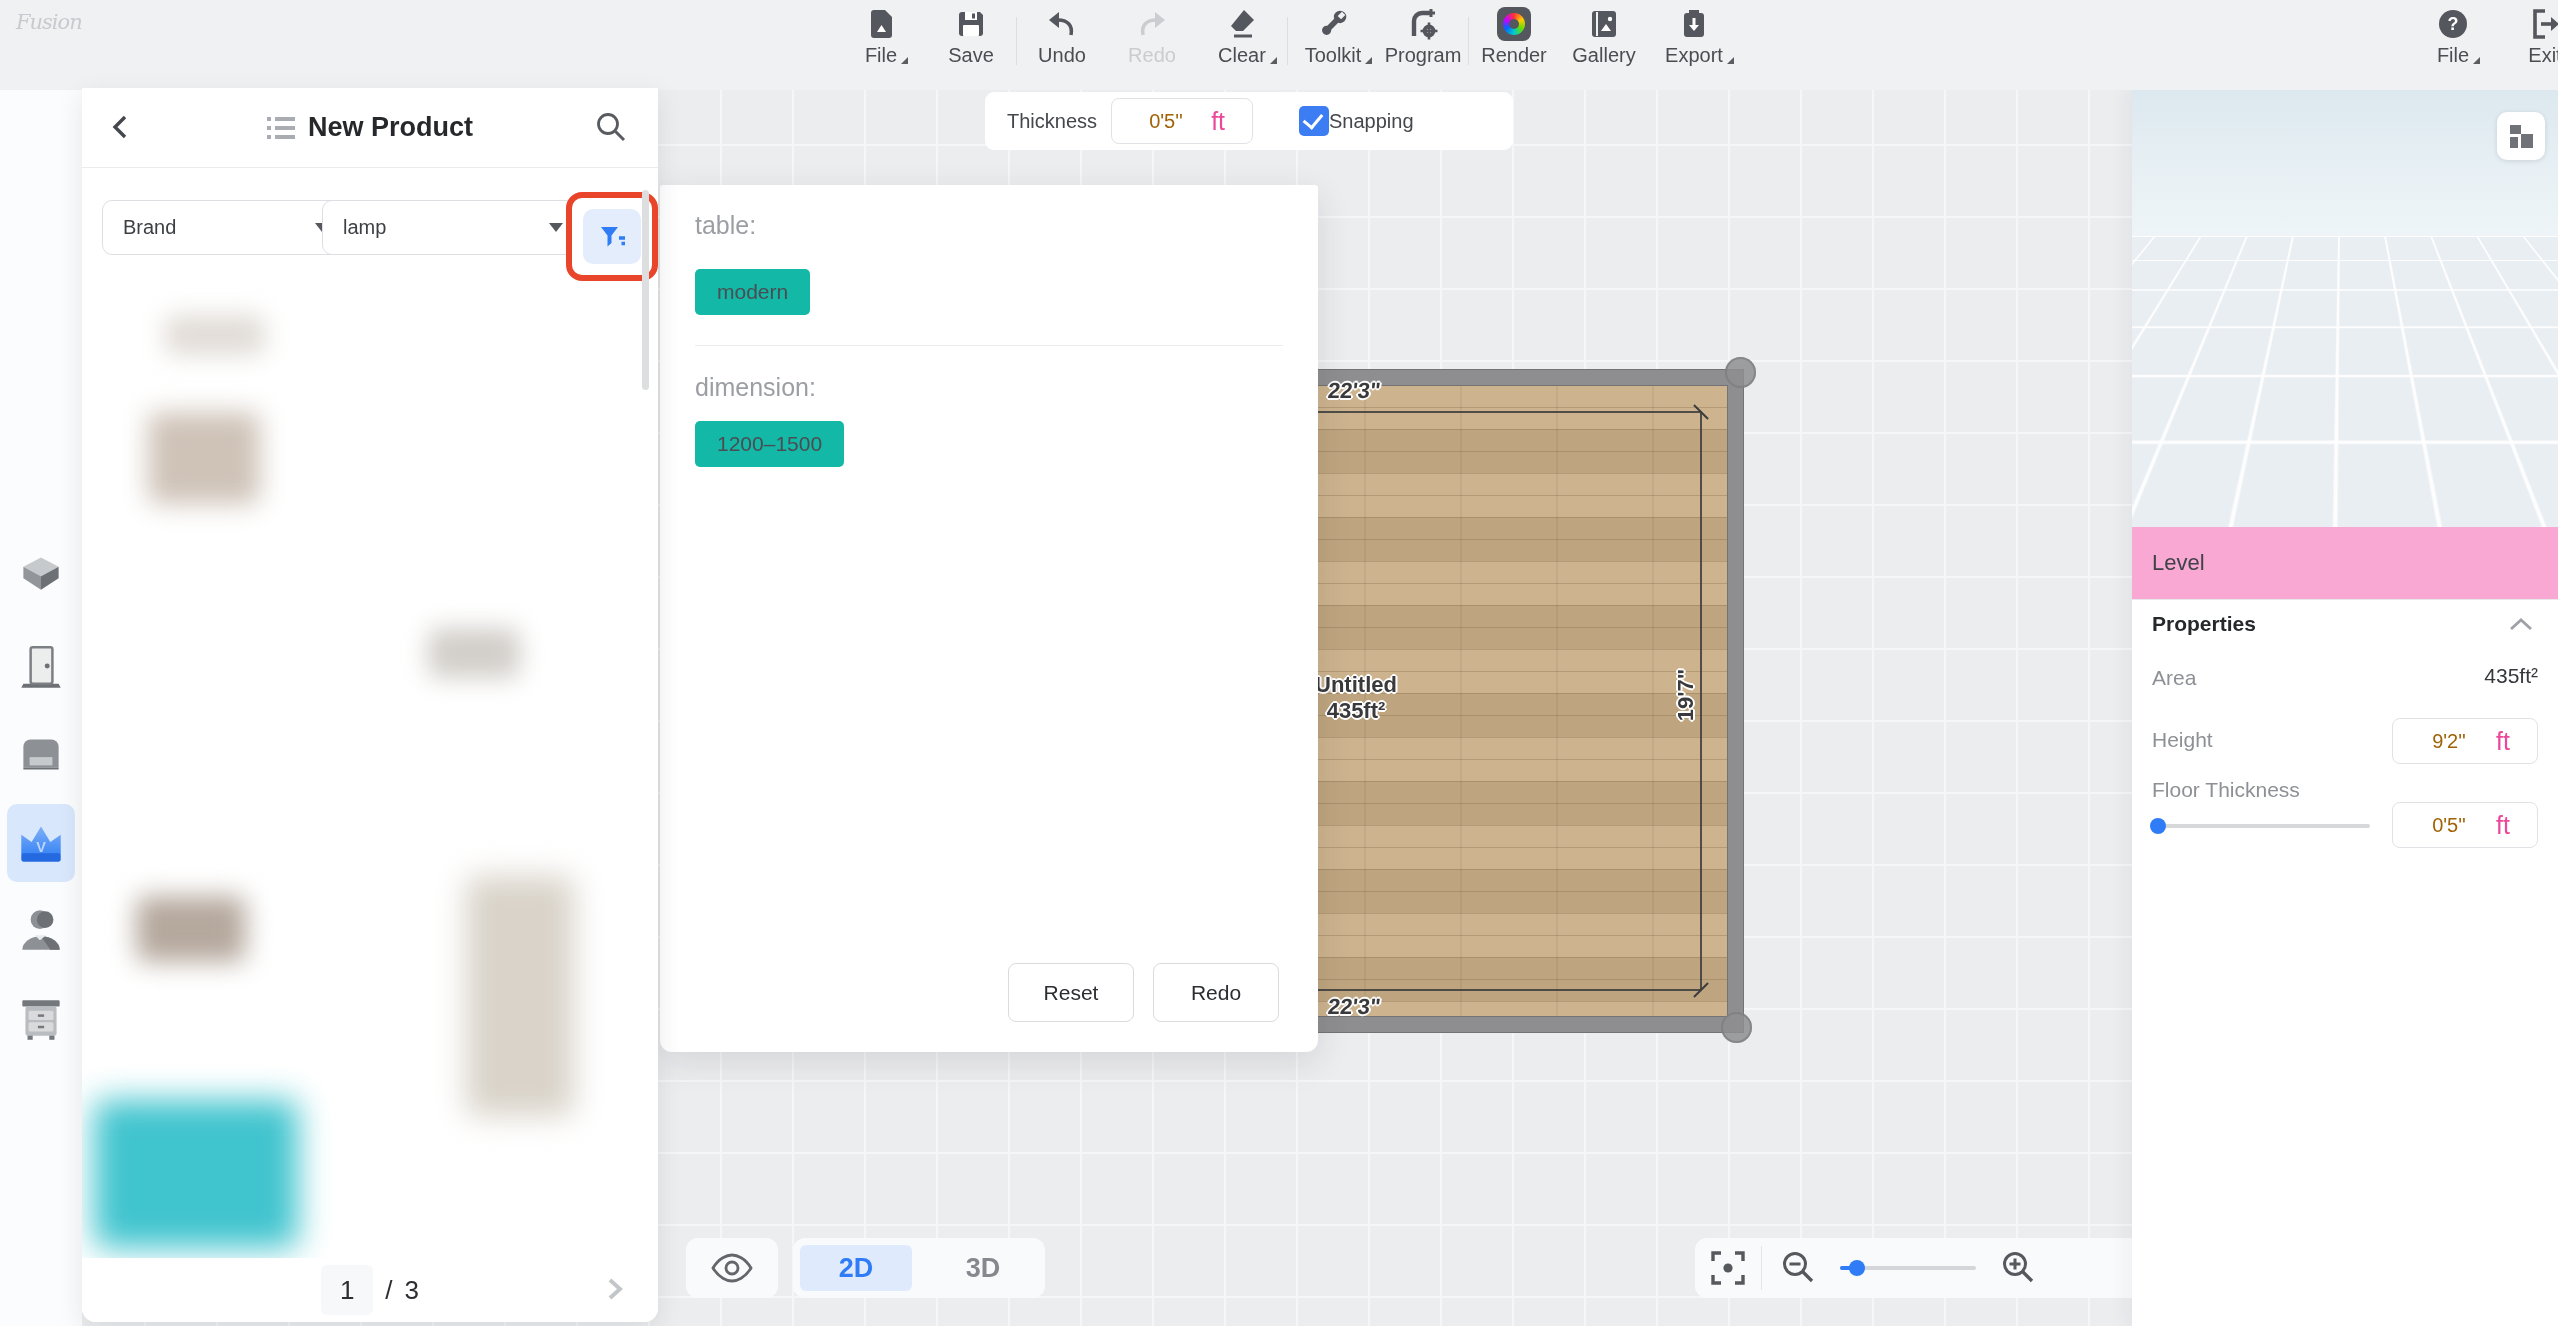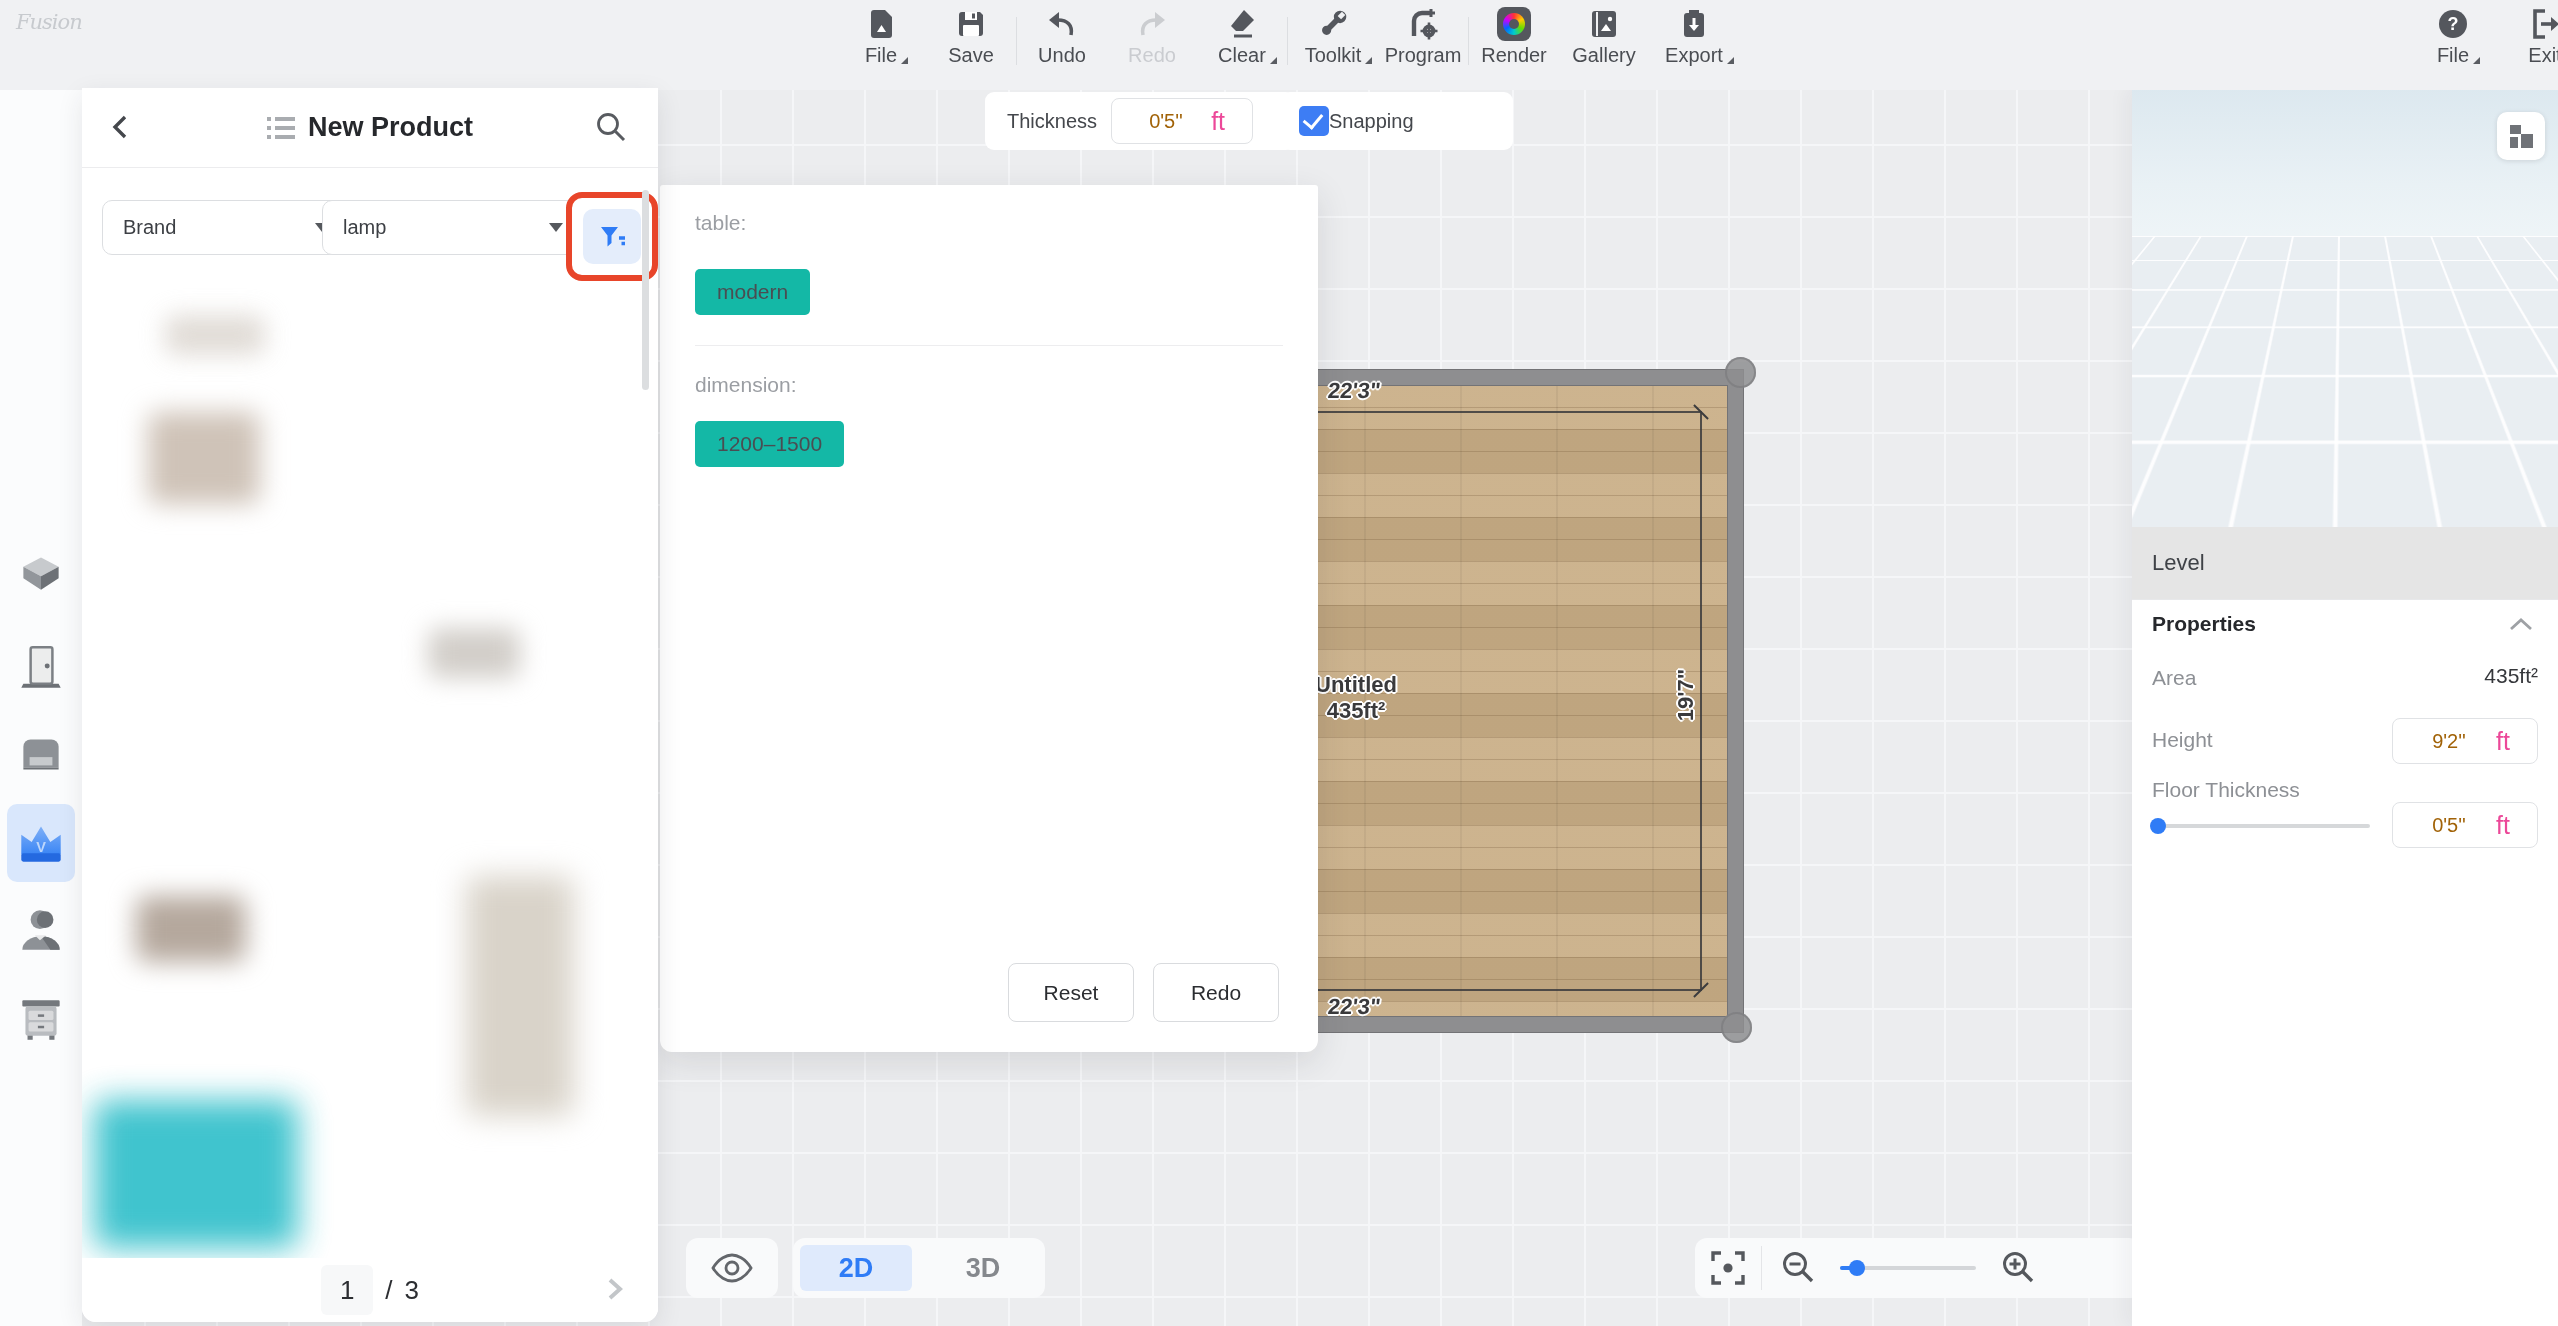--- a/index.html
+++ b/index.html
@@ -73,21 +73,21 @@
   .pfoot{position:absolute;left:0;bottom:0;width:100%;height:64px;background:#fff;
          display:flex;align-items:center;justify-content:center;gap:12px}
   .pagebox{min-width:52px;height:50px;background:#f7f8f9;border-radius:6px;display:flex;
            align-items:center;justify-content:center;font-size:26px;color:#2c2e32;cursor:pointer}
   .pagesep,.pagetotal{font-size:26px;color:#2c2e32}
   .nextbtn{position:absolute;right:30px;top:14px;cursor:pointer}
 
   
   #popup{left:660px;top:185px;width:658px;height:867px;background:#fff;z-index:48;
          border-radius:3px 3px 12px 12px;box-shadow:0 10px 34px rgba(40,44,52,.12)}
-  .seclbl{position:absolute;left:35px;font-size:21px;color:#9b9ea3}
+  .seclbl{position:absolute;left:35px;font-size:25px;color:#9b9ea3}
   .chip{position:absolute;left:35px;height:46px;background:#14b8a6;border-radius:5px;
         display:flex;align-items:center;padding:0 22px;font-size:21px;color:#4a4d52;cursor:pointer}
   .popsep{position:absolute;left:35px;width:588px;height:1px;background:#ededef}
   .popbtn{position:absolute;width:124px;height:57px;border:1px solid #d9dbde;border-radius:8px;
           background:#fff;display:flex;align-items:center;justify-content:center;
           font-size:21px;color:#2b2d31;cursor:pointer}
 
   
   #room{left:1253px;top:370px;width:490px;height:662px;border:15px solid #8e8e90;z-index:1;
         box-shadow:0 0 0 1px #737376, inset 0 0 0 1px #737376;box-sizing:border-box;
@@ -125,21 +125,21 @@
      background:linear-gradient(180deg,#dce8ef 0%,#e9f1f5 22%,#f7fafb 55%,#fdfdfe 100%)}
   .gplane{position:absolute;left:-300px;top:148px;width:1020px;height:620px;background-color:#e9eef2;
      background-image:linear-gradient(rgba(255,255,255,.9) 2px,transparent 2px),
                       linear-gradient(90deg,rgba(255,255,255,.9) 2px,transparent 2px);
      background-size:46px 46px;transform:perspective(430px) rotateX(62deg);transform-origin:50% 0}
   .pvfade{position:absolute;left:0;bottom:0;width:100%;height:120px;
      background:linear-gradient(transparent,#fdfdfe 90%)}
   .fpbtn{position:absolute;right:13px;top:24px;width:48px;height:48px;background:#fff;border-radius:10px;
      box-shadow:0 1px 5px rgba(40,44,52,.14);display:flex;align-items:center;justify-content:center;cursor:pointer}
   .rsz{position:absolute;left:4px;top:406px}
-  #levelhead{position:absolute;left:0;top:439px;width:100%;height:73px;background:#e5e5e5;
+  #levelhead{position:absolute;left:0;top:439px;width:100%;height:73px;background:#f9a8d4;
      border-bottom:1px solid #e7e8ea;display:flex;align-items:center;padding-left:20px;box-sizing:border-box;
      font-size:22px;color:#3f4247}
   .prophead{position:absolute;left:20px;top:524px;font-size:21px;font-weight:bold;color:#26282c}
   .propchev{position:absolute;right:24px;top:528px;cursor:pointer}
   .rowlbl{position:absolute;left:20px;font-size:21px;color:#8d9095}
   .rowval{position:absolute;right:20px;font-size:21px;color:#35373b}
   .rinput{position:absolute;right:20px;width:144px}
   .fslider{position:absolute;left:20px;top:736px;width:218px;height:4px;background:#d6d8da;border-radius:2px}
   .fslider .thumb{position:absolute;left:-2px;top:-6px;width:16px;height:16px;border-radius:50%;background:#2f7cf6;cursor:pointer}
 

